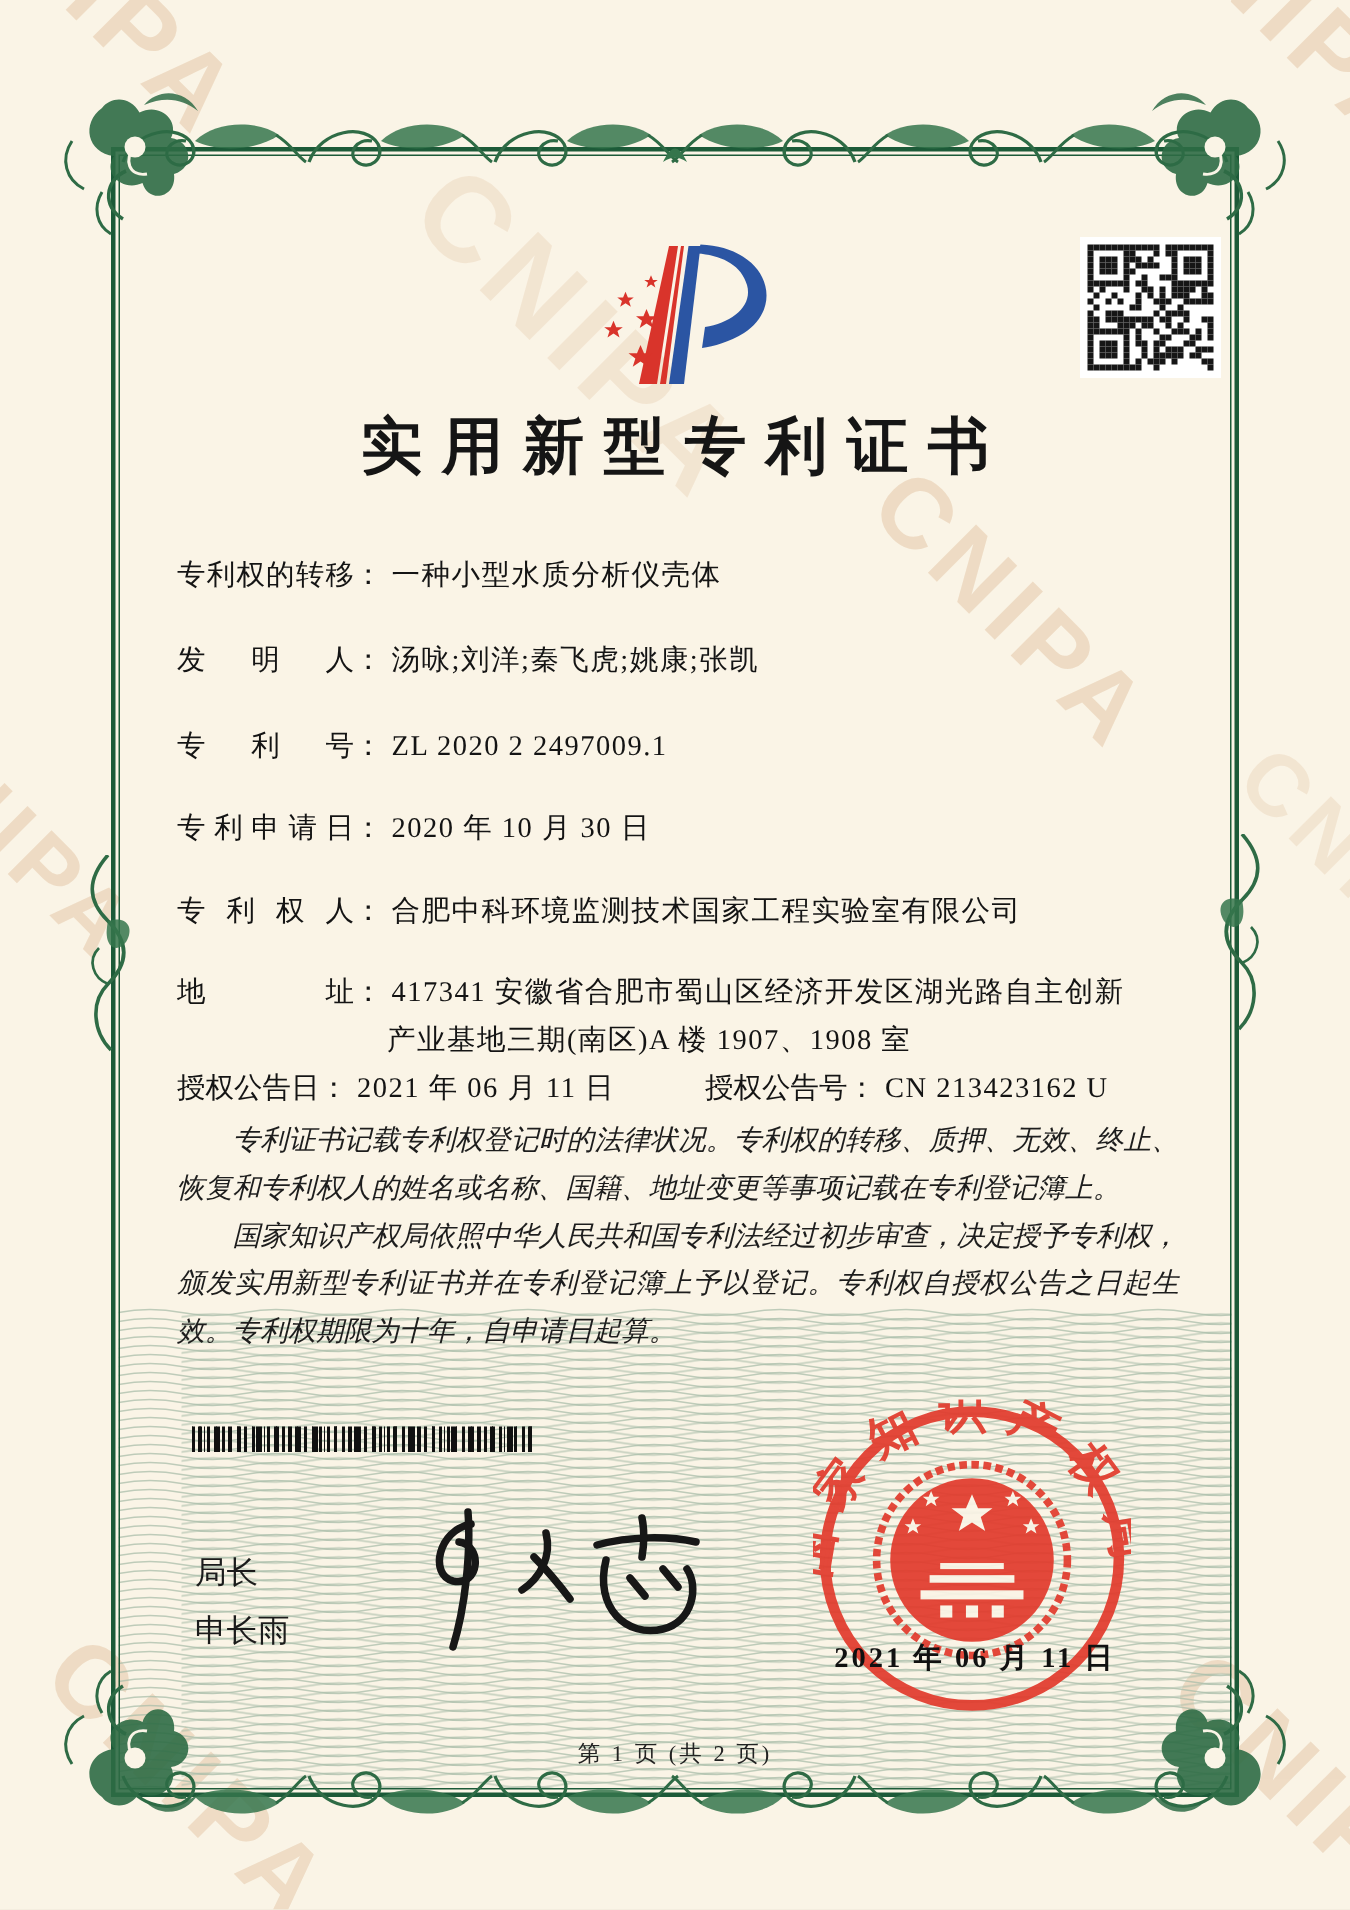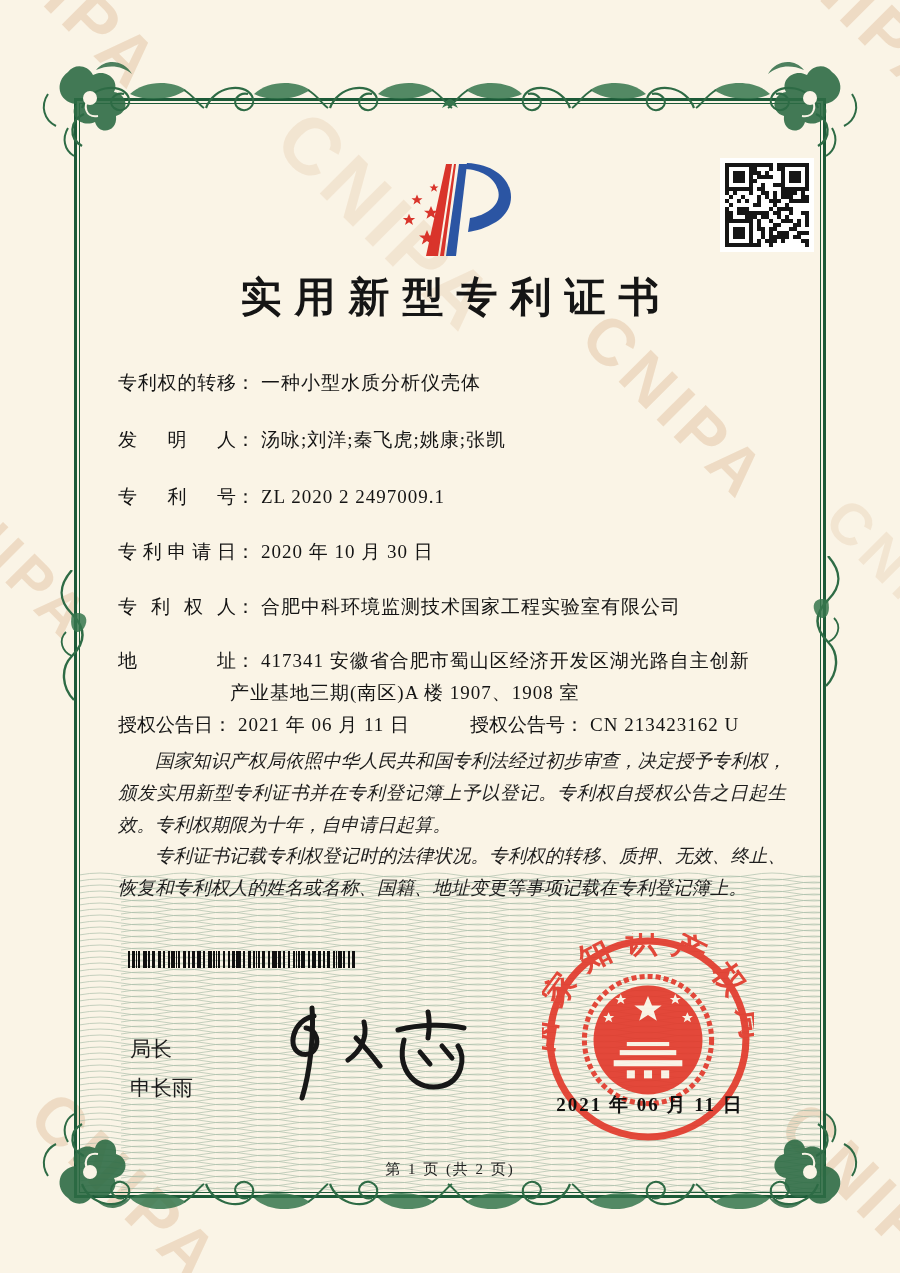--- a/index.html
+++ b/index.html
@@ -31,21 +31,21 @@
   .title{position:absolute;left:0;top:270px;width:900px;text-align:center;
          font-size:41px;font-weight:bold;letter-spacing:13px;padding-left:13px;box-sizing:border-box;
          color:#151515;z-index:4;}
 
   
   .fields{position:absolute;left:118px;top:370px;width:680px;font-size:19px;color:#141414;z-index:4;}
   .frow{position:absolute;left:0;white-space:nowrap;}
   .jlabel{display:inline-block;width:118px;text-align:justify;text-align-last:justify;vertical-align:bottom;}
   .colon{margin-right:6px;}
   .val{letter-spacing:1px;}
-  .addr2{position:absolute;left:112px;white-space:nowrap;letter-spacing:1px;}
+  .addr2{position:absolute;left:140px;white-space:nowrap;letter-spacing:1px;}
   .grant-right{position:absolute;left:352px;top:0;white-space:nowrap;}
 
   
   .bodytext{position:absolute;left:118px;top:746px;width:668px;font-size:18.5px;line-height:1.72;
             font-style:italic;color:#1d1d1d;z-index:4;}
   .bodytext p{margin:0;text-indent:2em;text-align:justify;}
 
   
   .barcode{position:absolute;left:128px;top:951px;width:230px;height:17px;z-index:4;
     background-image:
@@ -648,22 +648,22 @@
     <div class="addr2" style="top:310px;">产业基地三期(南区)A 楼 1907、1908 室</div>
     <div class="frow" style="top:342px;">
       <span>授权公告日</span><span class="colon">：</span><span class="val">2021 年 06 月 11 日</span>
       <span class="grant-right">
         <span>授权公告号</span><span class="colon">：</span><span class="val">CN 213423162 U</span>
       </span>
     </div>
   </div>
 
   <div class="bodytext">
+    <p>专利证书记载专利权登记时的法律状况。专利权的转移、质押、无效、终止、恢复和专利权人的姓名或名称、国籍、地址变更等事项记载在专利登记簿上。</p>
     <p>国家知识产权局依照中华人民共和国专利法经过初步审查，决定授予专利权，颁发实用新型专利证书并在专利登记簿上予以登记。专利权自授权公告之日起生效。专利权期限为十年，自申请日起算。</p>
-    <p>专利证书记载专利权登记时的法律状况。专利权的转移、质押、无效、终止、恢复和专利权人的姓名或名称、国籍、地址变更等事项记载在专利登记簿上。</p>
   </div>
 
   <div class="barcode"></div>
 
   <div class="officer">
     <div>局长</div>
     <div>申长雨</div>
   </div>
 
   <svg class="signature" width="215" height="100" viewBox="0 0 215 100">

